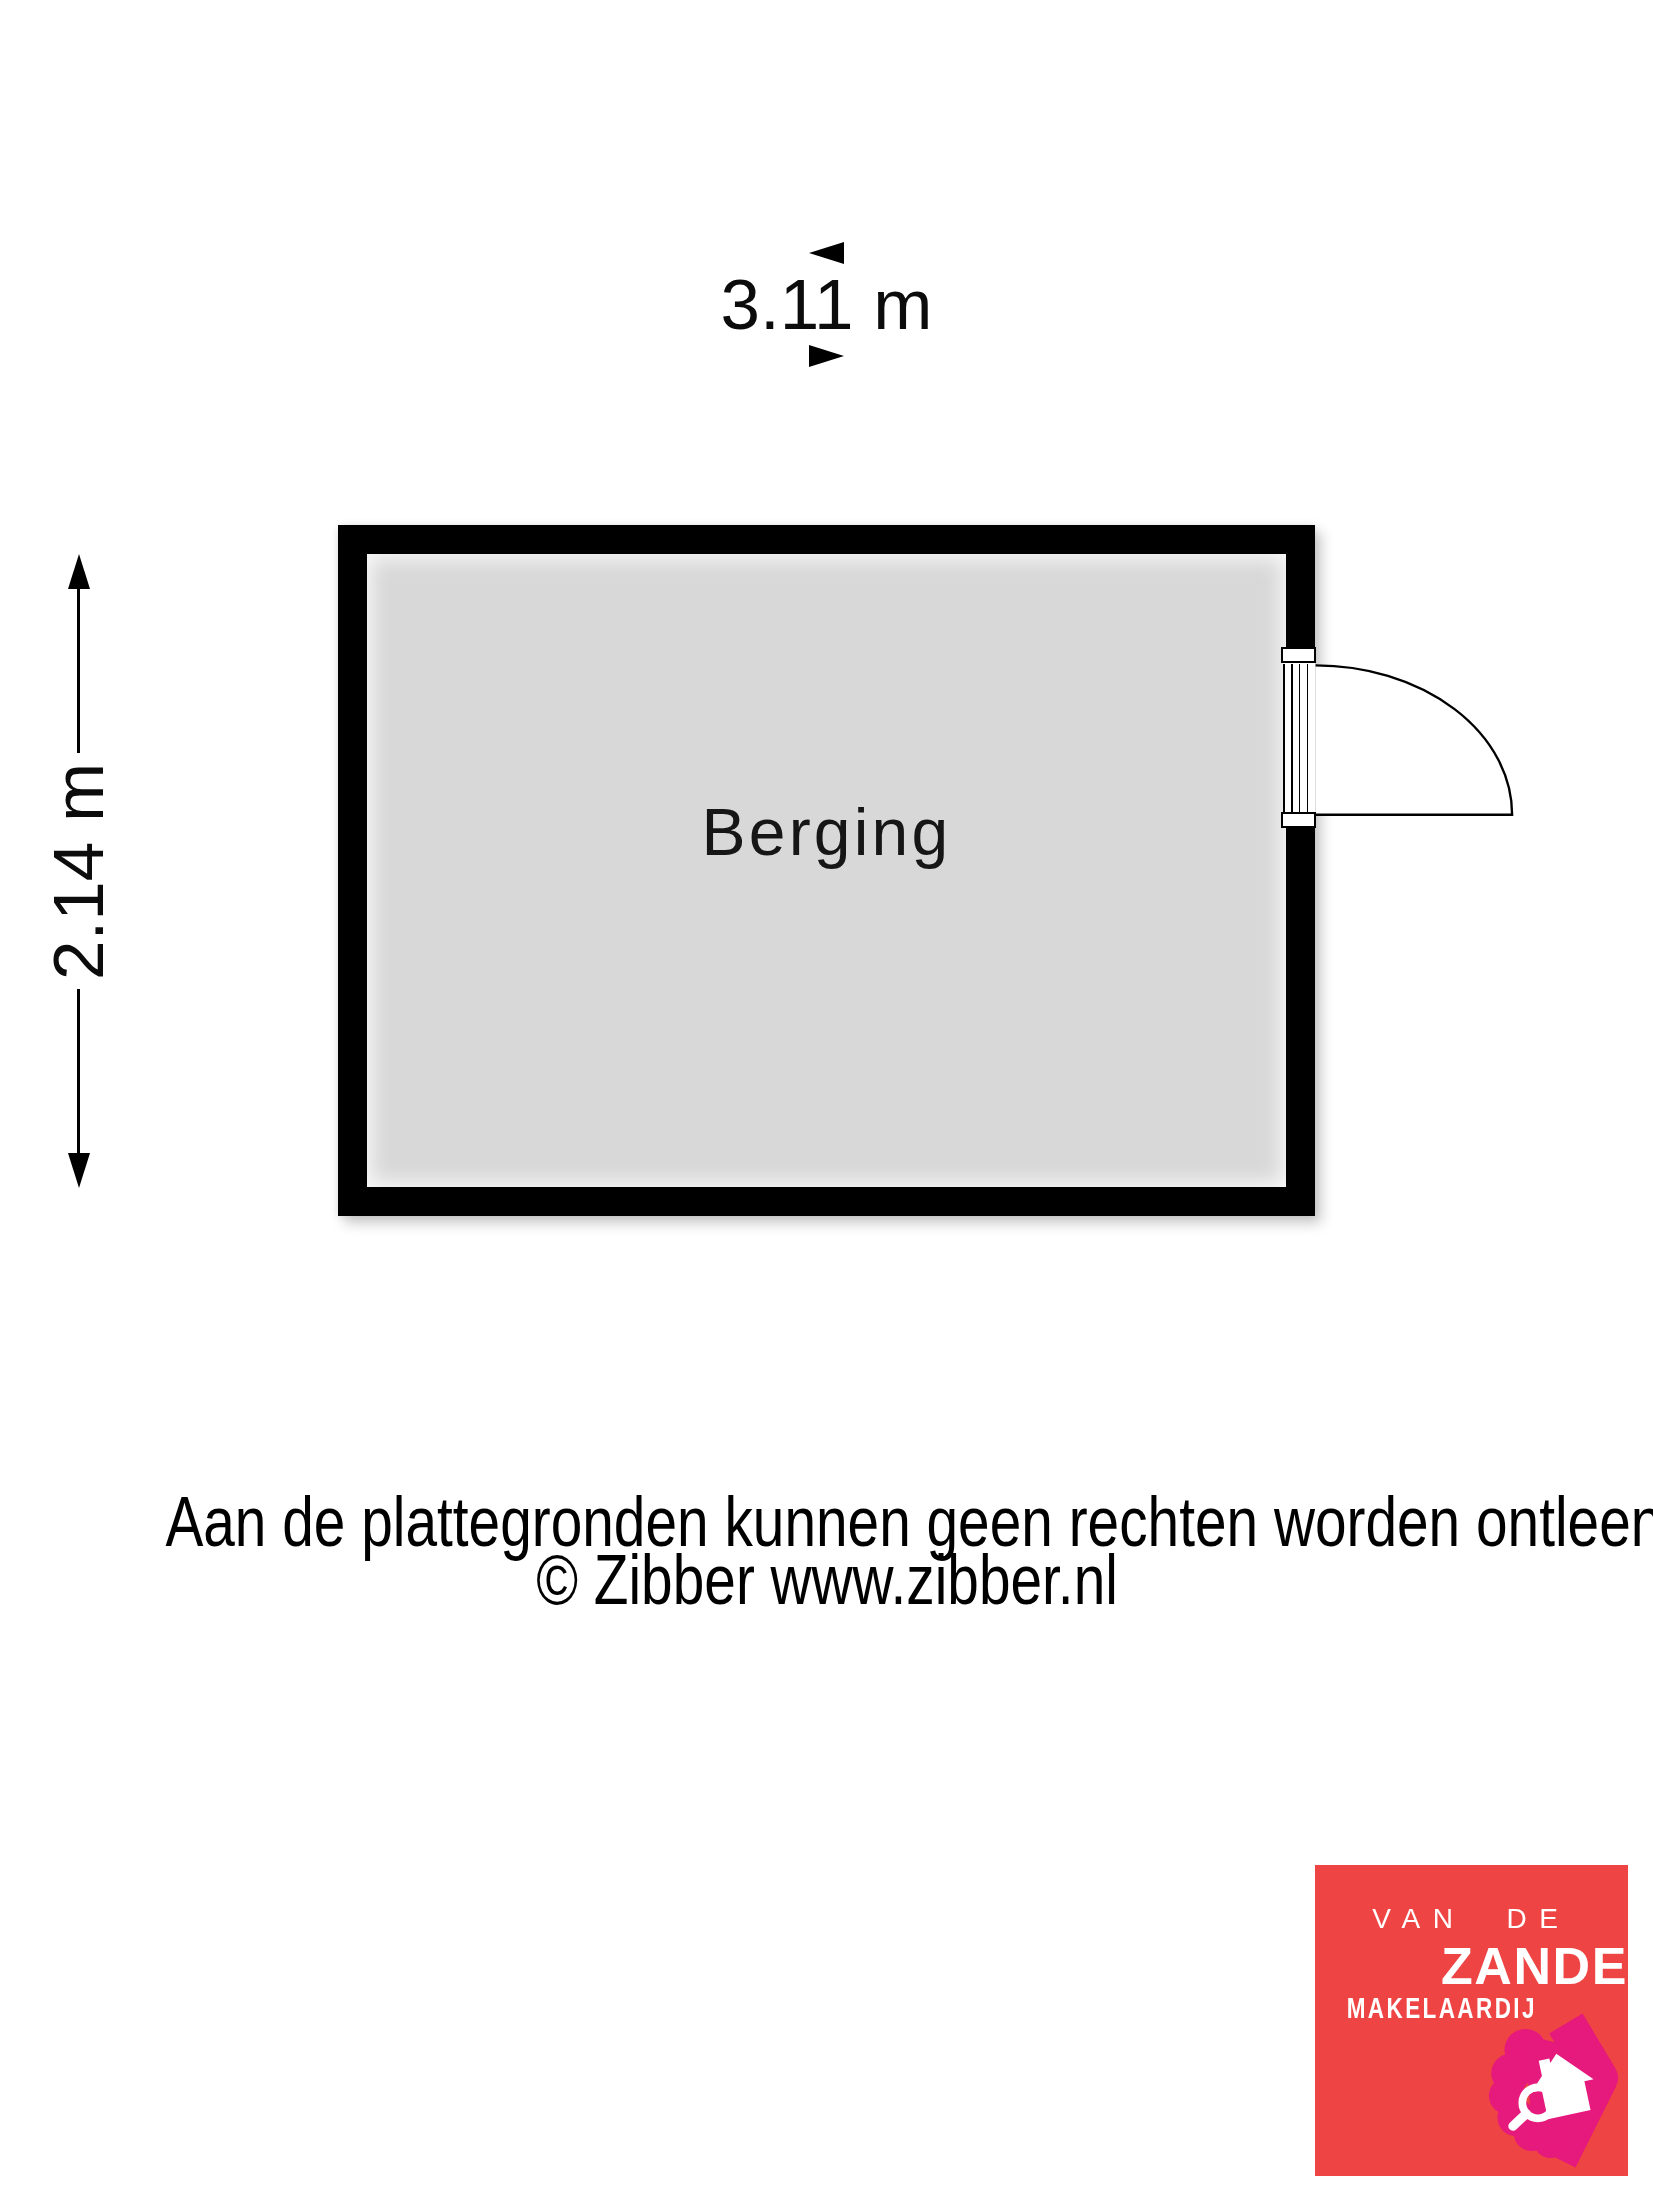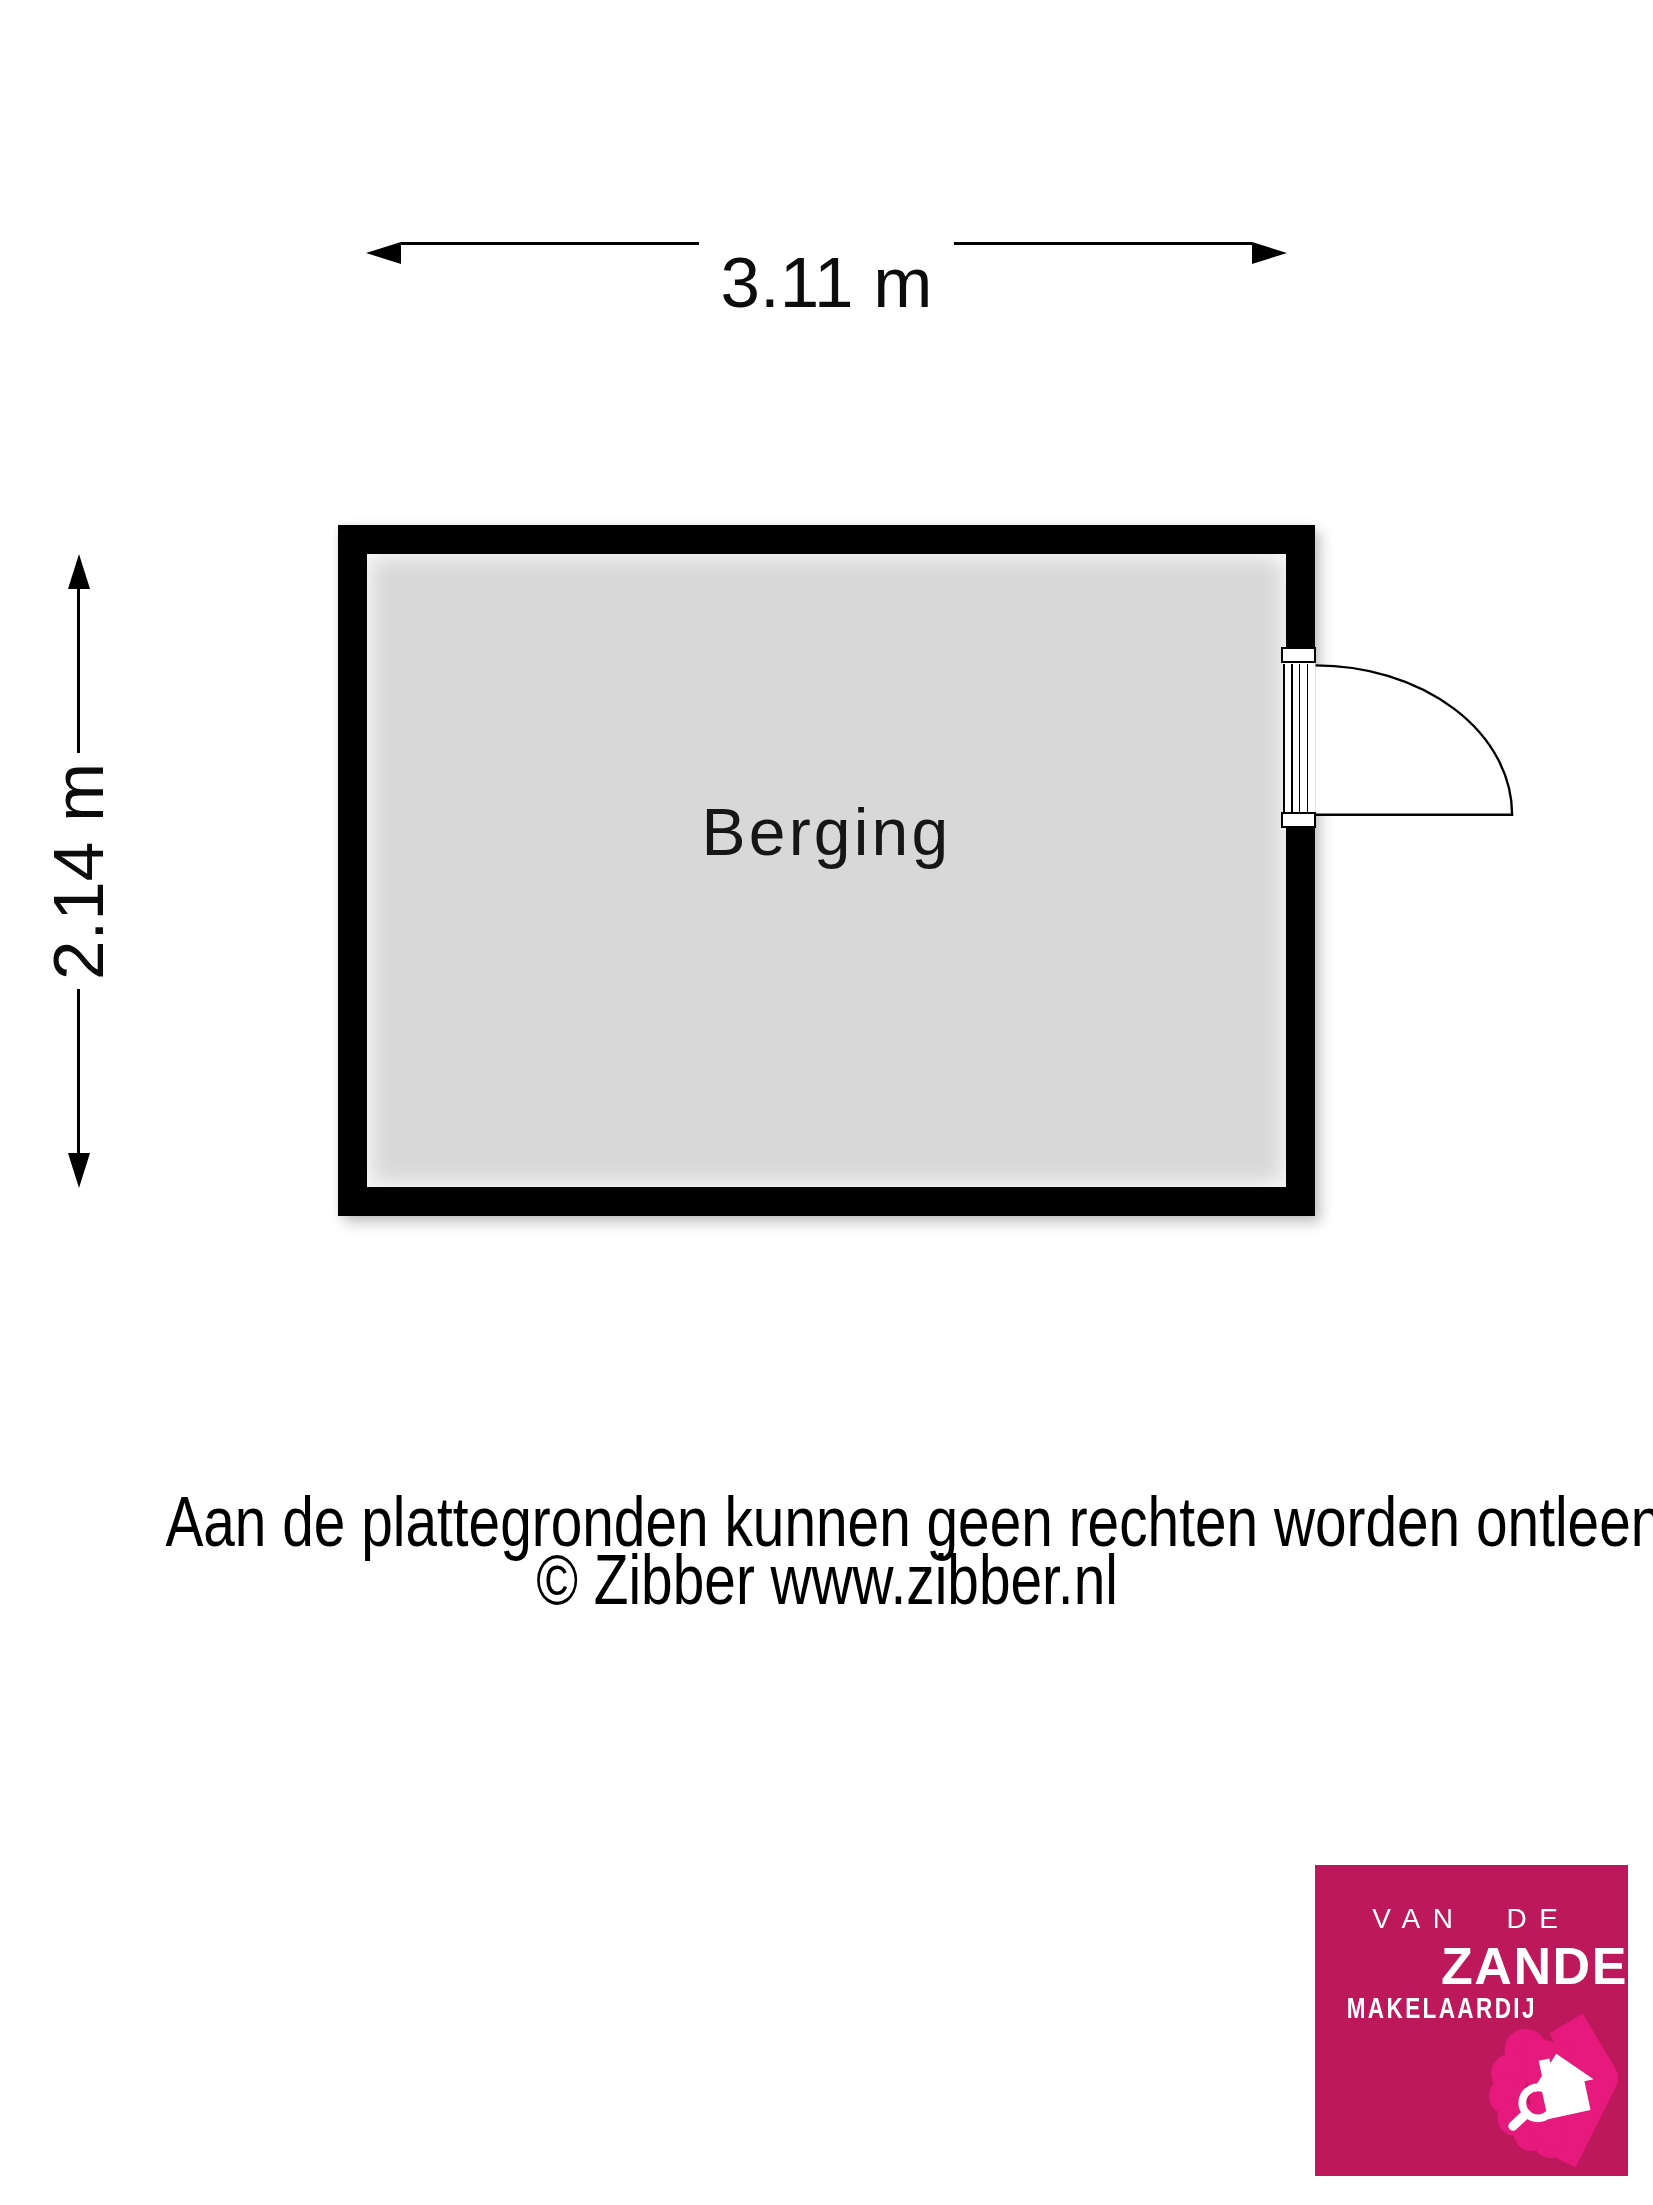--- a/index.html
+++ b/index.html
@@ -3,21 +3,21 @@
 <meta charset="utf-8">
 <style>
   html,body{margin:0;padding:0;}
   body{
     width:1654px;height:2205px;background:#ffffff;position:relative;overflow:hidden;
     font-family:"Liberation Sans", sans-serif;
   }
   
   .hdim{
     position:absolute;left:366px;top:242px;width:921px;height:79px;
-    display:flex;flex-direction:row;
+    display:flex;flex-direction:column;align-items:center;
   }
   .hdim .line{flex:1;height:3.2px;background:#000;}
   .arrow-left{width:0;height:0;border-top:11.8px solid transparent;border-bottom:11.8px solid transparent;border-right:35px solid #000;}
   .arrow-right{width:0;height:0;border-top:11.8px solid transparent;border-bottom:11.8px solid transparent;border-left:35px solid #000;}
   .dim-text{font-size:71px;color:#0c0c0c;margin:0 22px;white-space:nowrap;}
   .vdim{
     position:absolute;left:43px;top:554px;width:71px;height:634px;
     display:flex;flex-direction:column;align-items:center;
   }
   .vdim .line{flex:1;width:3.2px;background:#000;}
@@ -51,21 +51,21 @@
   .jamb-top{top:647px;}
   .jamb-bottom{top:812px;}
   
   .footer-text{
     position:absolute;left:0;top:1493px;width:1654px;text-align:center;color:#000;
     font-size:71px;line-height:58px;transform:scaleX(0.80);transform-origin:50% 0;
     white-space:nowrap;
   }
   
   .logo{
-    position:absolute;left:1315px;top:1865px;width:313px;height:311px;background:#be185d;overflow:hidden;
+    position:absolute;left:1315px;top:1865px;width:313px;height:311px;background:#ef4444;overflow:hidden;
   }
   .logo-top{
     position:absolute;left:0;right:0;top:38px;text-align:center;color:#fff;
     font-size:28px;font-weight:400;letter-spacing:12.6px;word-spacing:20.5px;white-space:nowrap;
   }
   .logo-name{
     position:absolute;left:0;right:0;top:71px;text-align:right;color:#fff;
     font-size:52px;font-weight:700;letter-spacing:1.6px;white-space:nowrap;
   }
   .logo-sub{

